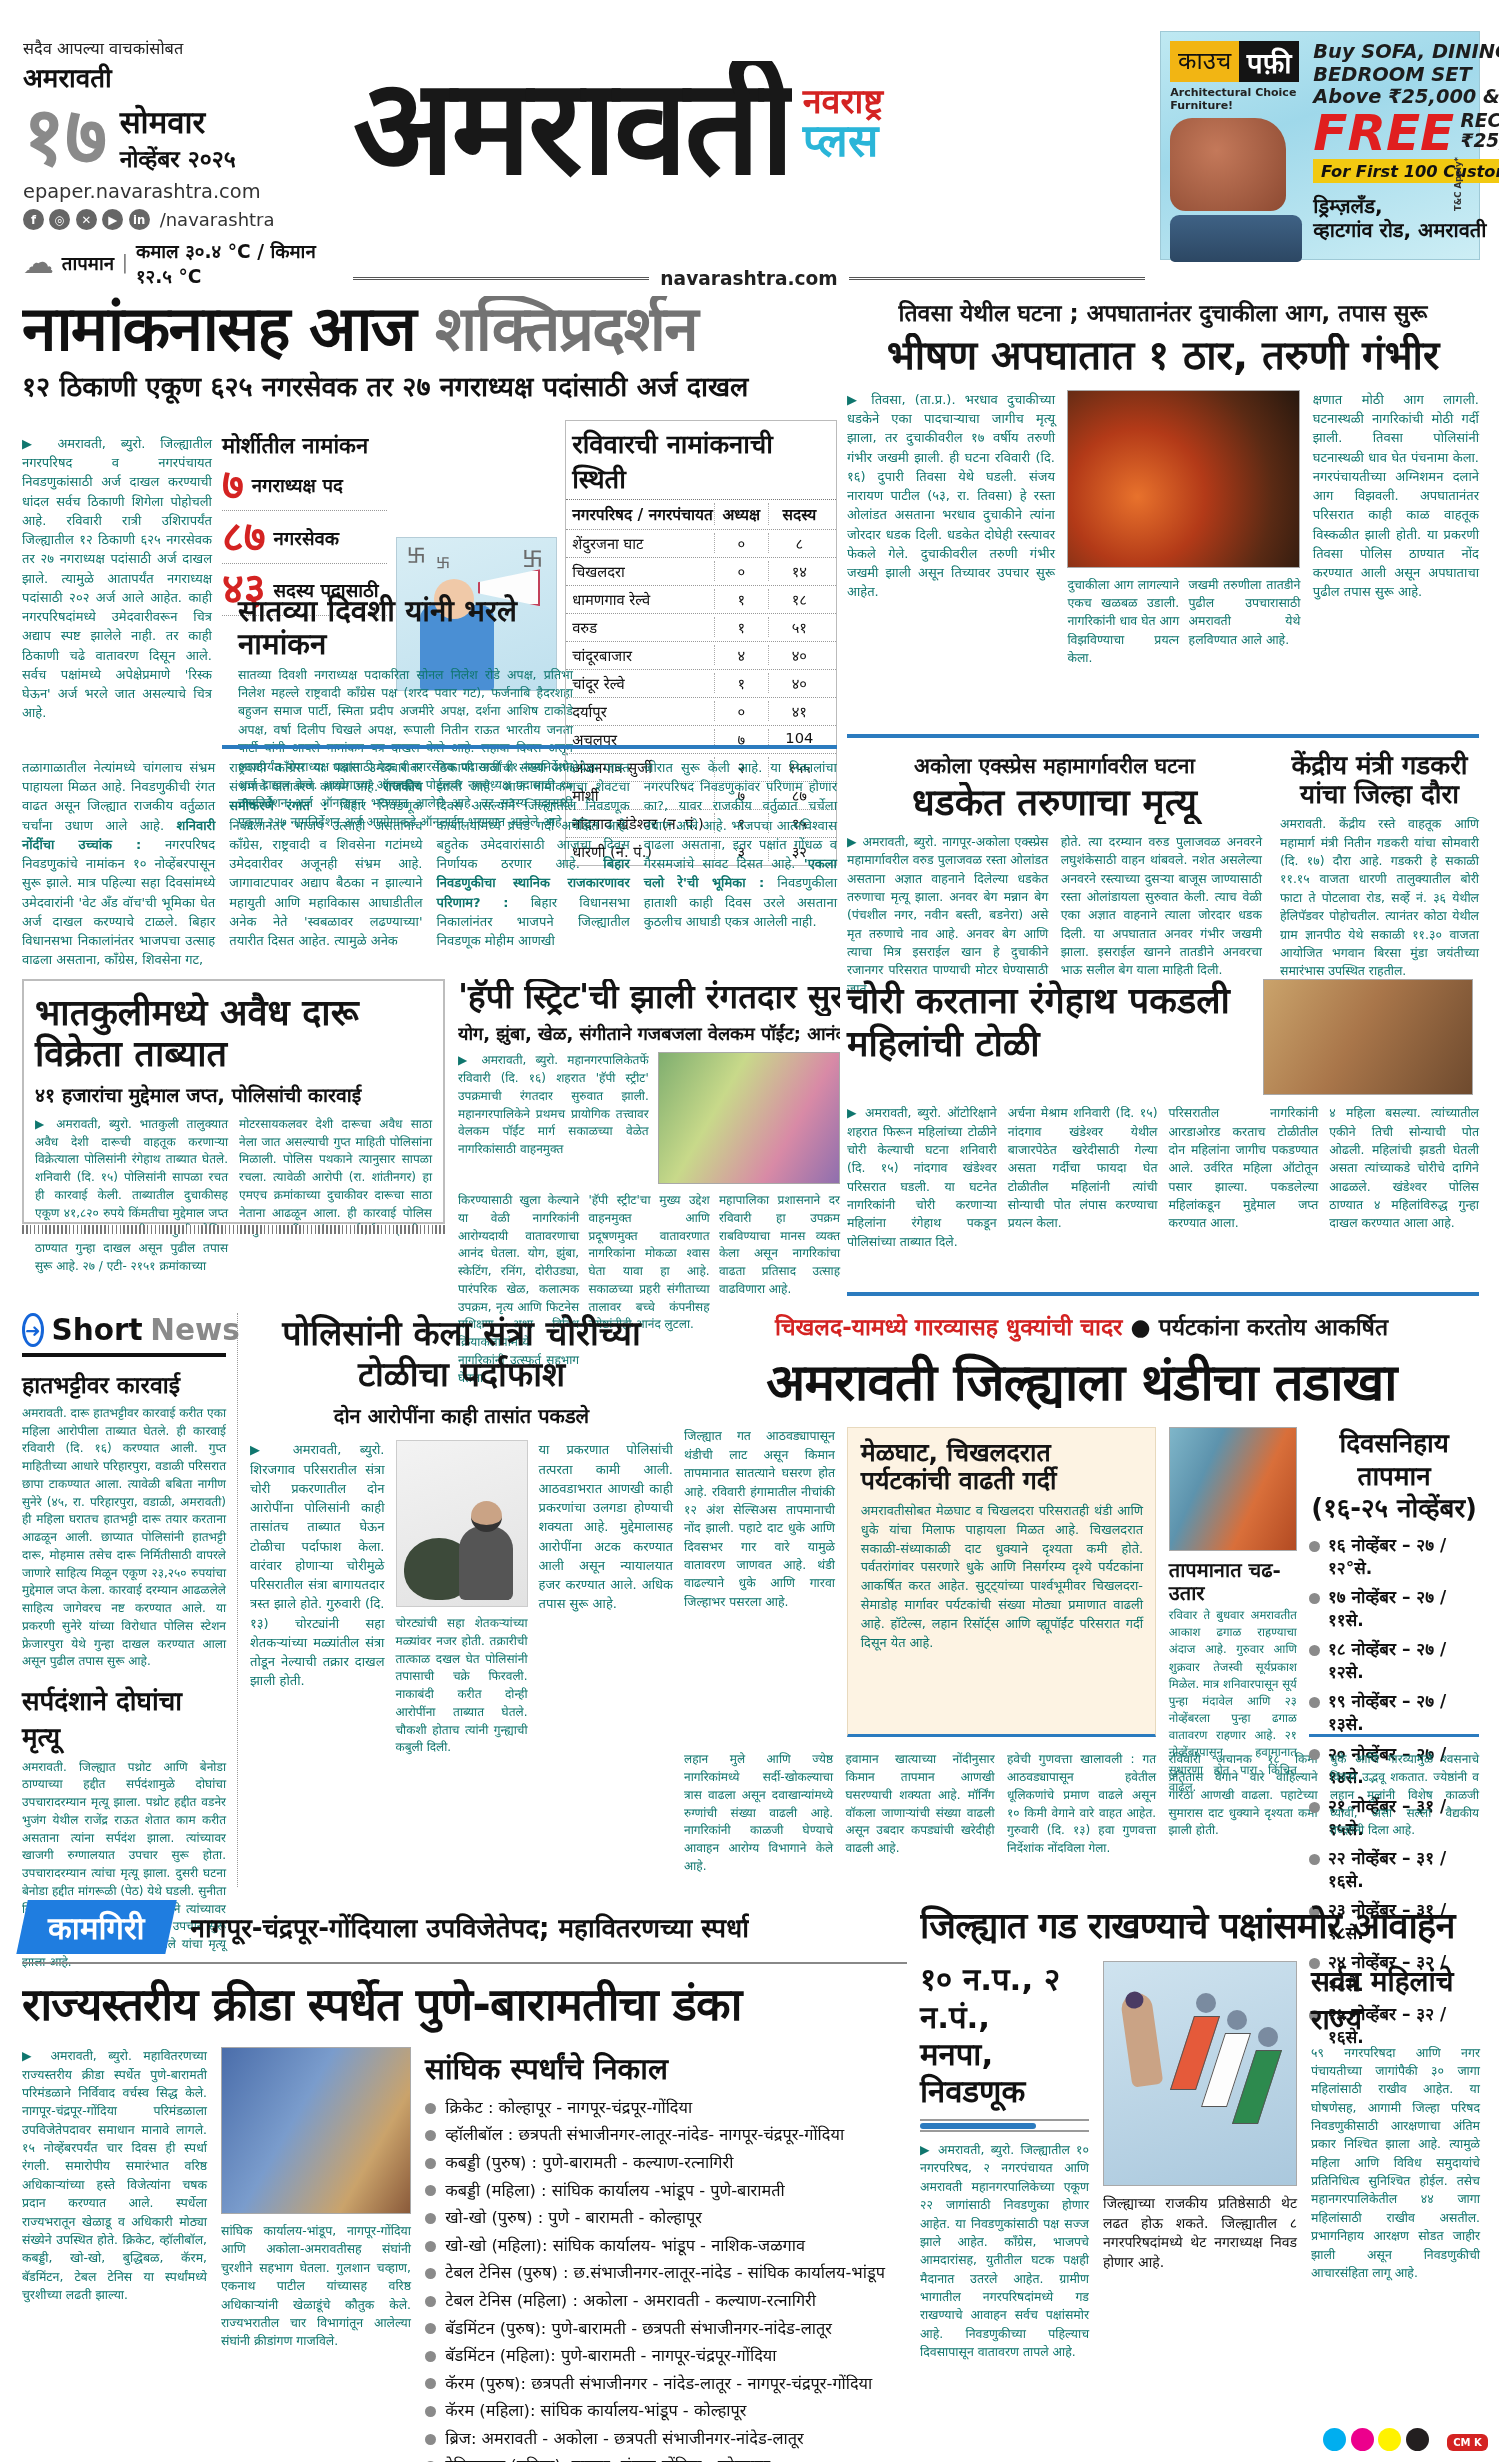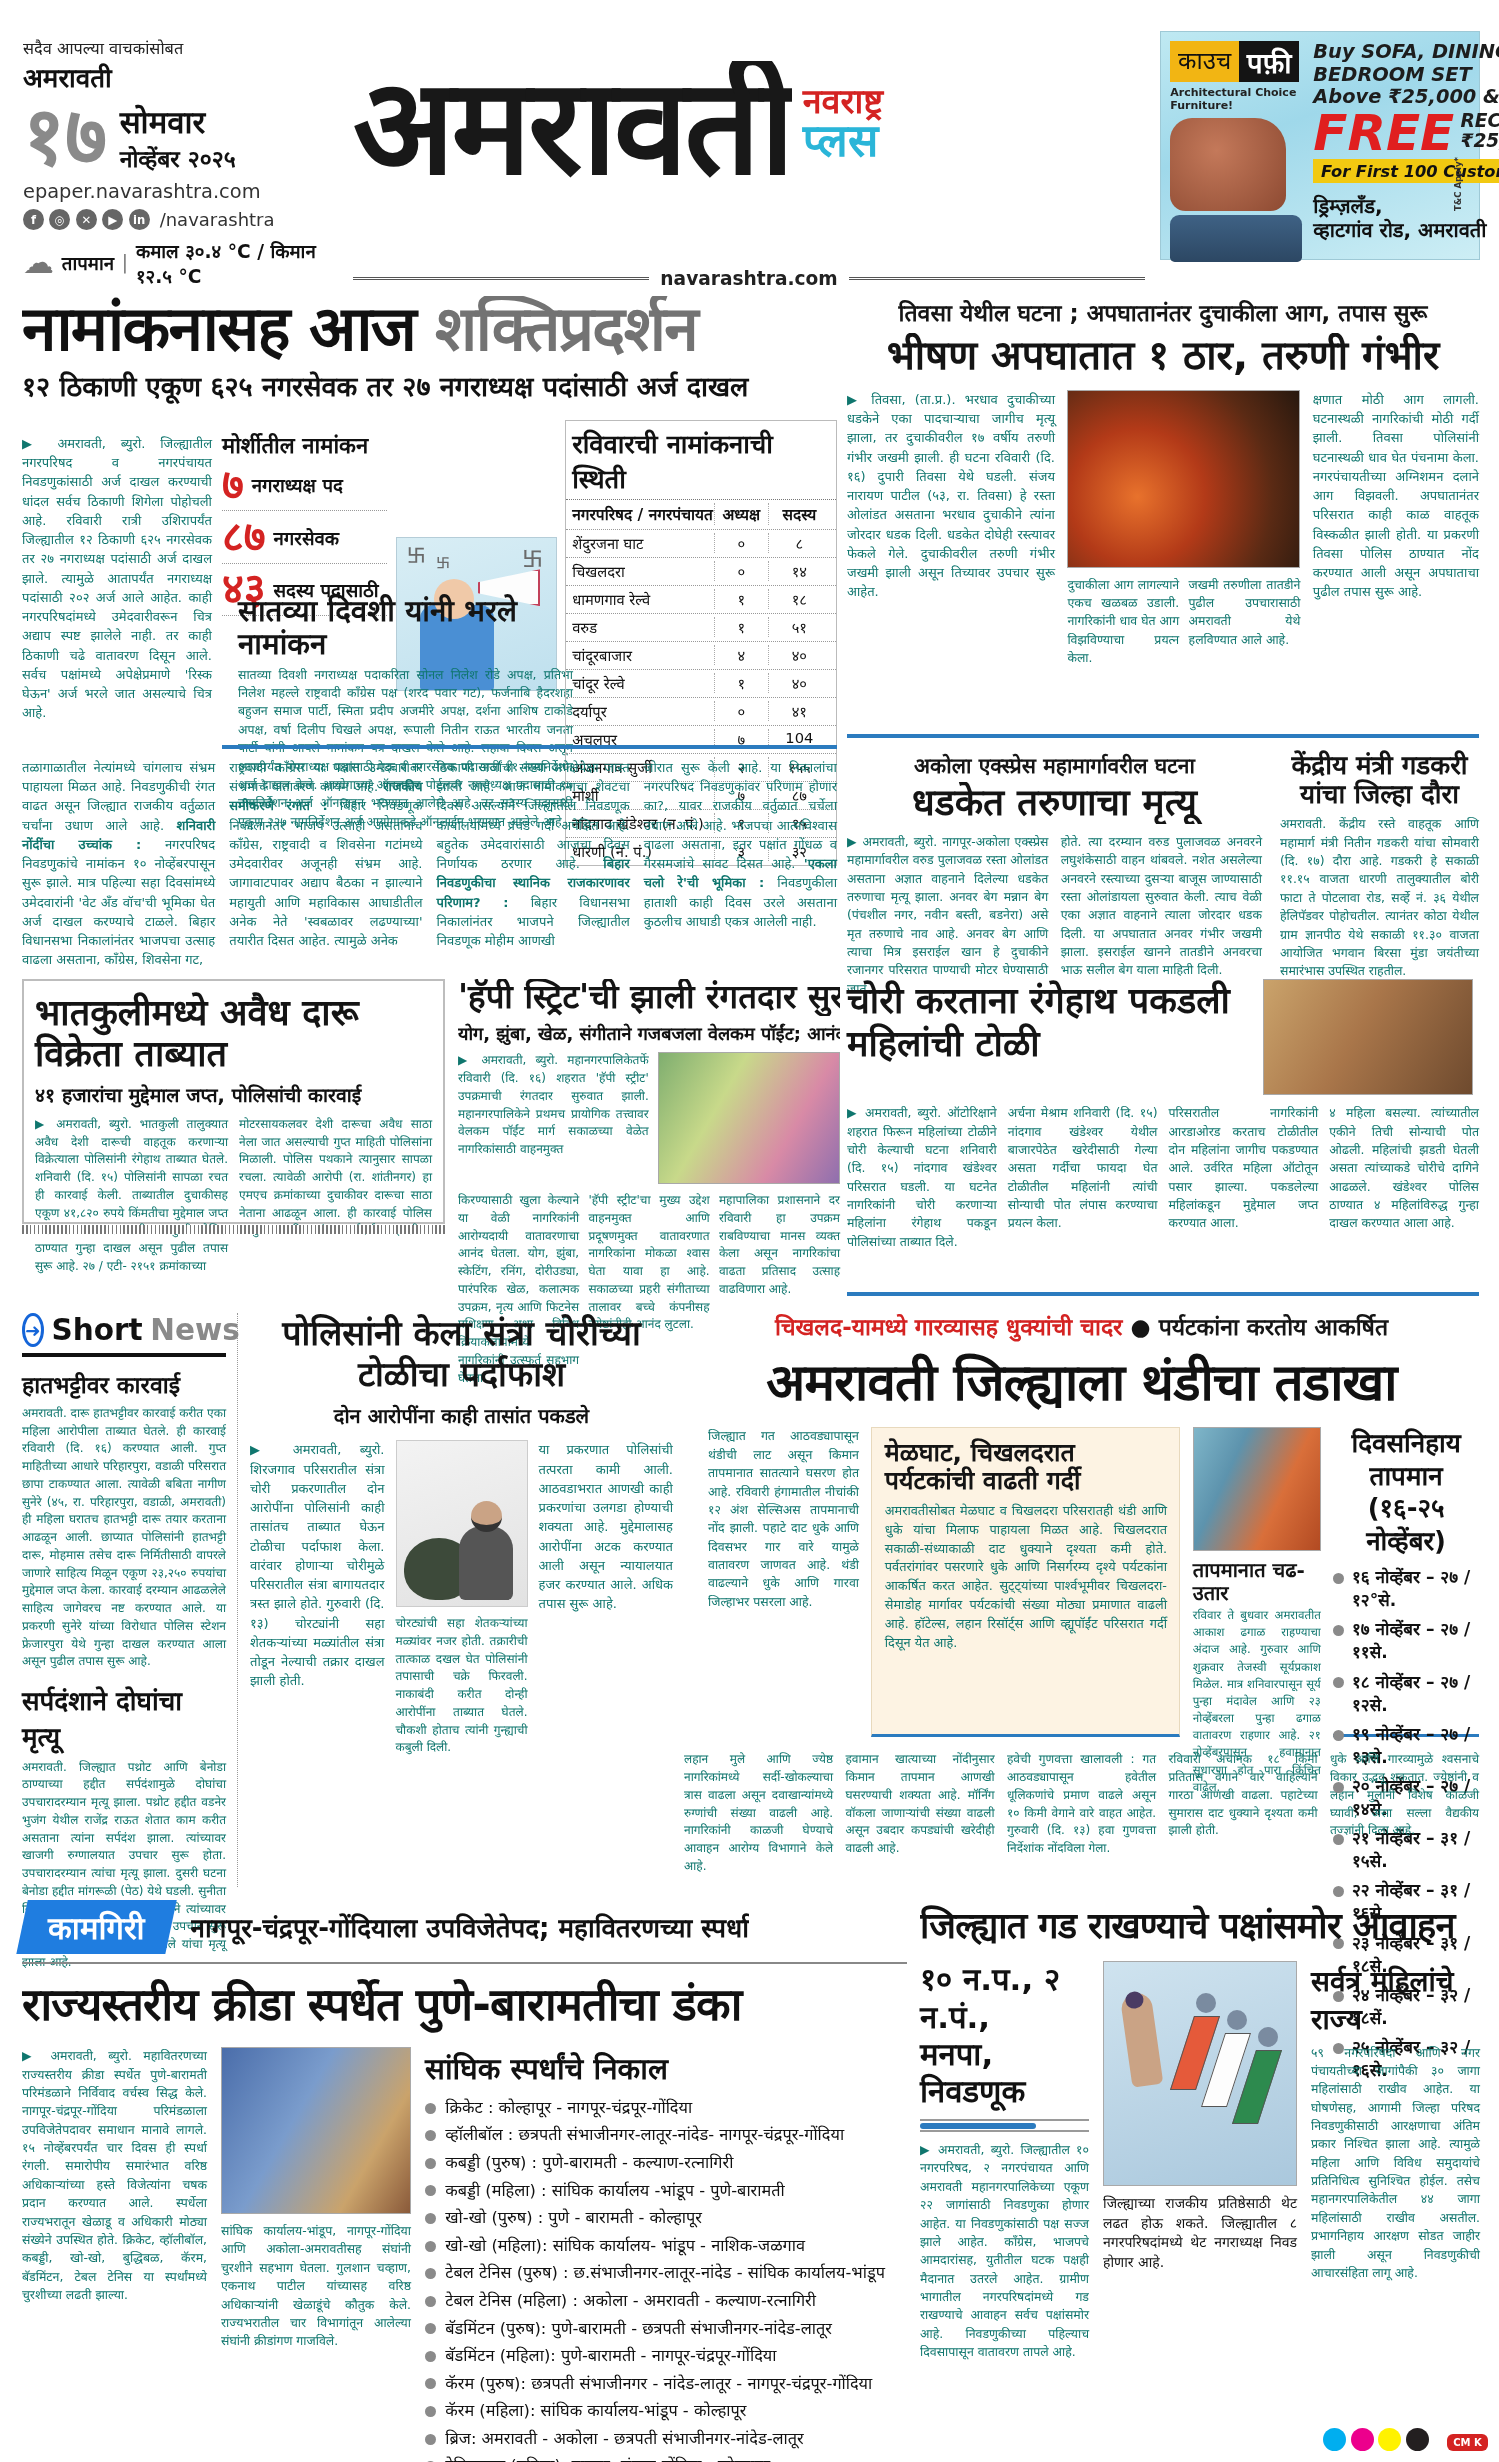--- a/index.html
+++ b/index.html
@@ -445,21 +445,21 @@
   </div>
 
   <div class="abs" style="left:684px; top:1310px; width:795px; height:577px;">
     <div class="red-kick center nowrap">
       <span>चिखलद-यामध्ये गारव्यासह धुक्यांची चादर</span>
       <span class="blk"> <span>●</span> <span>पर्यटकांना करतोय आकर्षित</span></span>
     </div>
     <div class="cold-head center nowrap" style="margin-top:3.1px;">अमरावती जिल्ह्याला थंडीचा तडाखा</div>
 
     <div style="display:flex; gap:12.4px; margin-top:12.4px; height:310px;">
-      <div class="body-txt" style="width:151px; font-size:12.4px;margin-left:24px;">जिल्ह्यात गत आठवड्यापासून थंडीची लाट असून किमान तापमानात सातत्याने घसरण होत आहे. रविवारी हंगामातील नीचांकी १२ अंश सेल्सिअस तापमानाची नोंद झाली. पहाटे दाट धुके आणि दिवसभर गार वारे यामुळे वातावरण जाणवत आहे. थंडी वाढल्याने धुके आणि गारवा जिल्हाभर पसरला आहे.</div>
+      <div class="body-txt" style="width:151px; font-size:12.4px;">जिल्ह्यात गत आठवड्यापासून थंडीची लाट असून किमान तापमानात सातत्याने घसरण होत आहे. रविवारी हंगामातील नीचांकी १२ अंश सेल्सिअस तापमानाची नोंद झाली. पहाटे दाट धुके आणि दिवसभर गार वारे यामुळे वातावरण जाणवत आहे. थंडी वाढल्याने धुके आणि गारवा जिल्हाभर पसरला आहे.</div>
       <div class="cream-box" style="width:309px;">
         <div class="h2" style="font-size:25px;">मेळघाट, चिखलदरात पर्यटकांची वाढती गर्दी</div>
         <div class="body-txt" style="font-size:12.8px; margin-top:6.2px;">अमरावतीसोबत मेळघाट व चिखलदरा परिसरातही थंडी आणि धुके यांचा मिलाफ पाहायला मिळत आहे. चिखलदरात सकाळी-संध्याकाळी दाट धुक्याने दृश्यता कमी होते. पर्वतरांगांवर पसरणारे धुके आणि निसर्गरम्य दृश्ये पर्यटकांना आकर्षित करत आहेत. सुट्ट्यांच्या पार्श्वभूमीवर चिखलदरा-सेमाडोह मार्गावर पर्यटकांची संख्या मोठ्या प्रमाणात वाढली आहे. हॉटेल्स, लहान रिसॉर्ट्स आणि व्ह्यूपॉईंट परिसरात गर्दी दिसून येत आहे.</div>
       </div>
       <div style="width:128px;">
         <div class="photo ph-fog" style="width:128px; height:124px;"></div>
         <div class="h2" style="font-size:20px; margin-top:7.8px;">तापमानात चढ-उतार</div>
         <div class="body-txt" style="font-size:11.6px; margin-top:3.1px;">रविवार ते बुधवार अमरावतीत आकाश ढगाळ राहण्याचा अंदाज आहे. गुरुवार आणि शुक्रवार तेजस्वी सूर्यप्रकाश मिळेल. मात्र शनिवारपासून सूर्य पुन्हा मंदावेल आणि २३ नोव्हेंबरला पुन्हा ढगाळ वातावरण राहणार आहे. २१ नोव्हेंबरपासून हवामानात सुधारणा होत पारा किंचित वाढेल.</div>
       </div>
       <div style="flex:1; border-bottom:3.9px solid #2b7bbf; padding-bottom:4.7px;">

